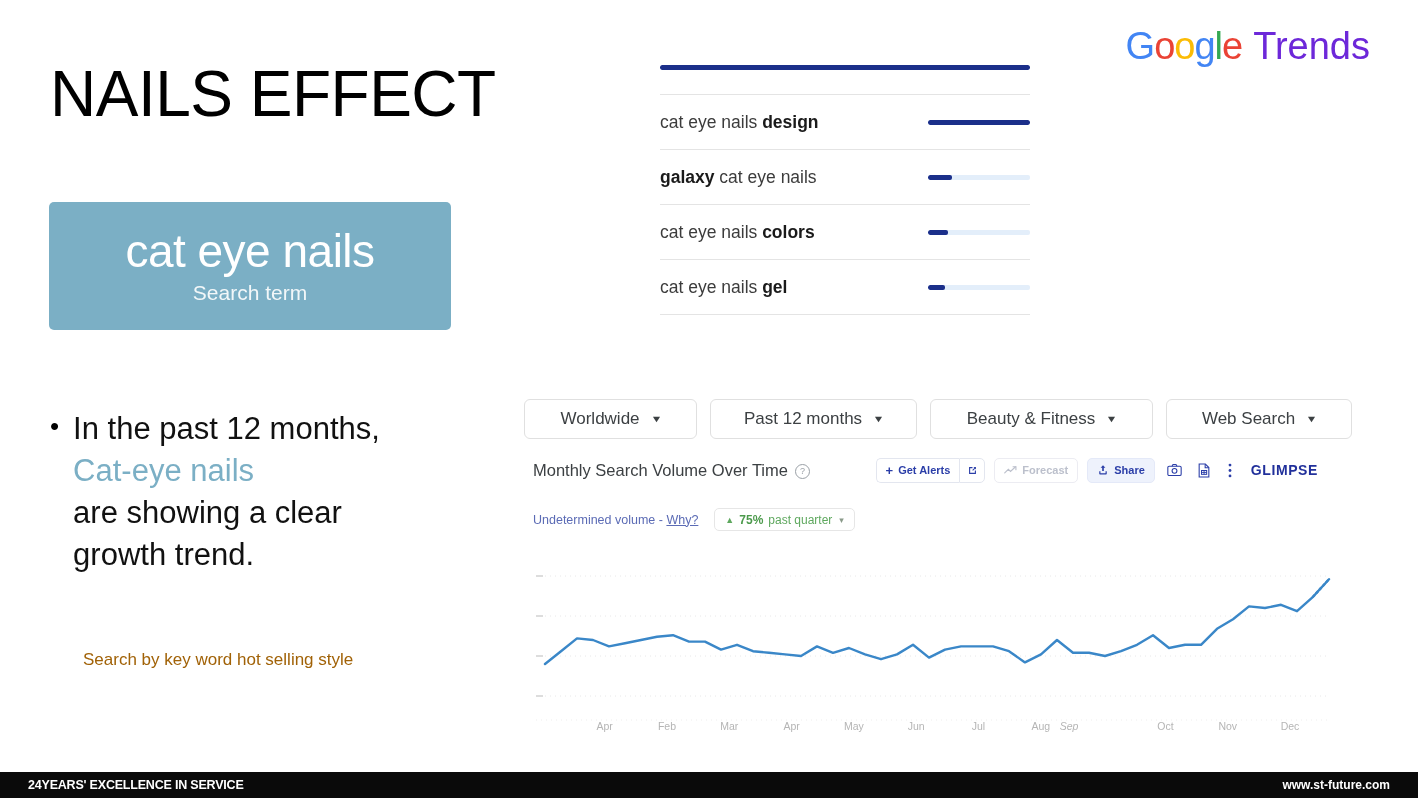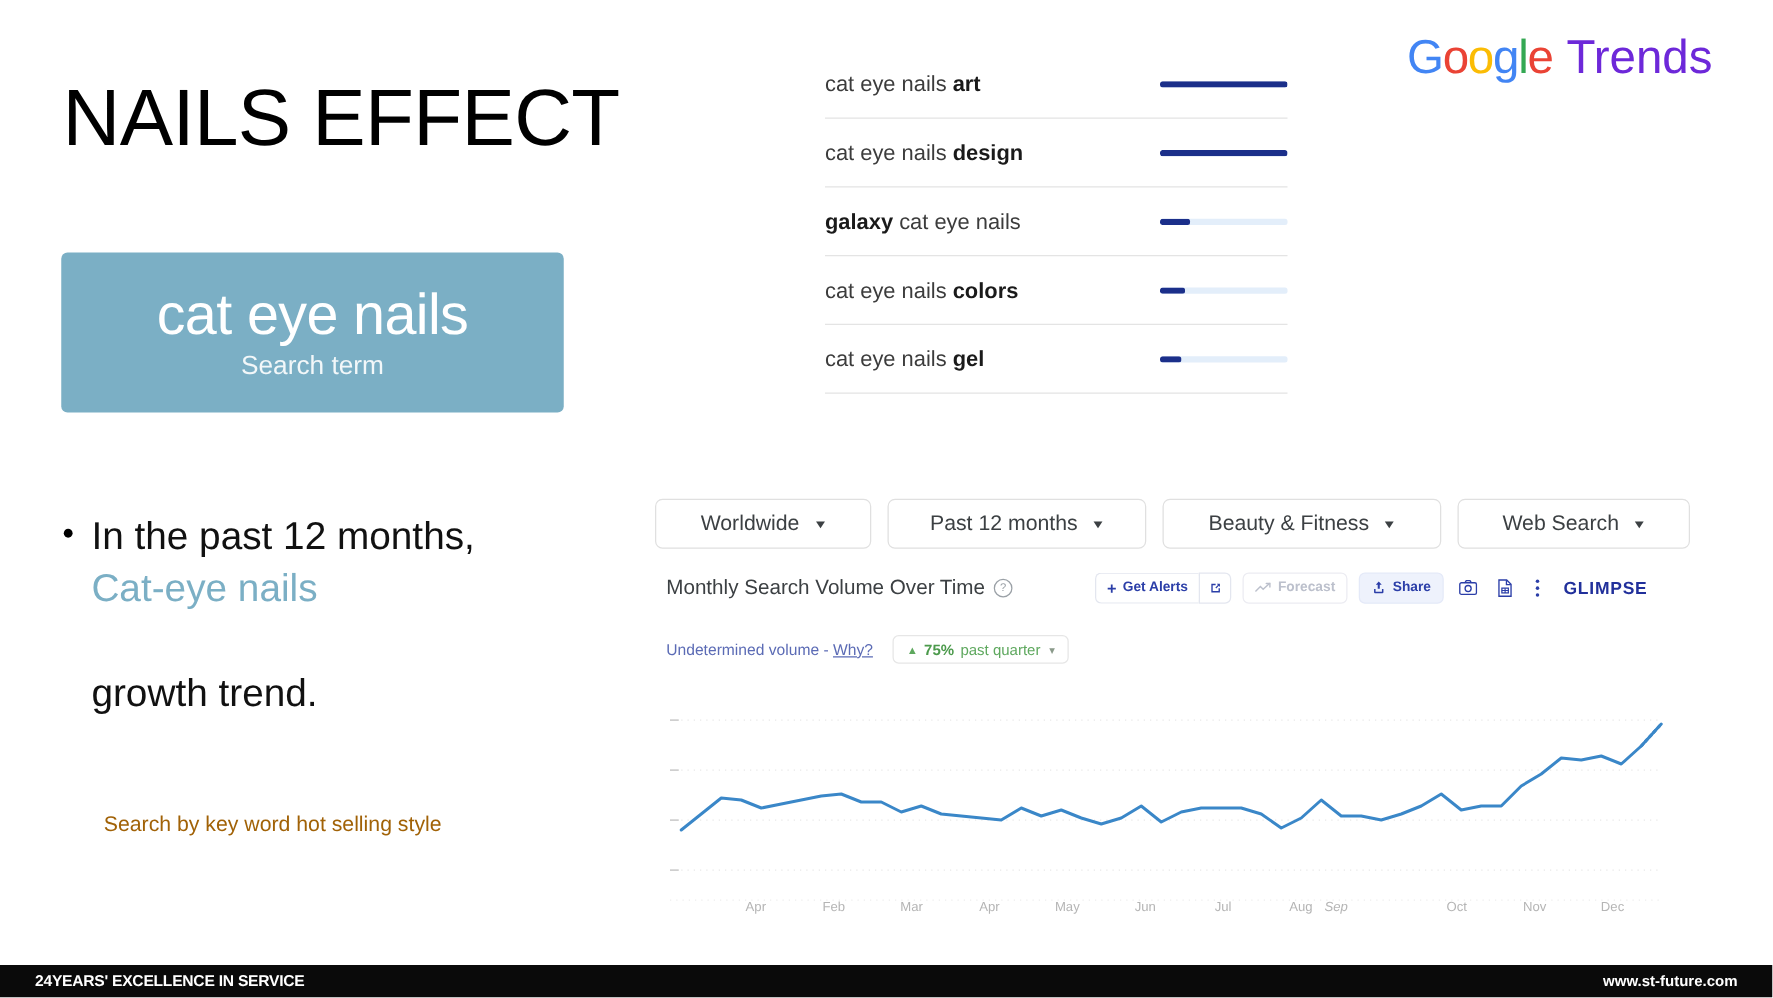--- a/index.html
+++ b/index.html
@@ -209,35 +209,34 @@
   <div class="term">cat eye nails</div>
   <div class="sub">Search term</div>
 </div>
 
 <div id="bullet-block">
   <div class="row">
     <div class="dot">•</div>
     <div class="para">
       <span>In the past 12 months,</span><br>
       <span class="hl">Cat-eye nails</span><br>
-      <br>
+      <span>are showing a clear</span><br>
       <span>growth trend.</span>
     </div>
   </div>
 </div>
 
 <div id="footnote">Search by key word hot selling style</div>
 
 <div id="gt-logo">
   <span class="g1">G</span><span class="o1">o</span><span class="o2">o</span><span class="g2">g</span><span class="l1">l</span><span class="e1">e</span><span class="trends">Trends</span>
 </div>
 
 <div id="kw-list">
     <div class="kw-row">
-      <div class="kw-label">cat eye nails <b>art</b></div>
       <div class="kw-bar">
         <div class="fill" style="width: 100%;"></div>
       </div>
     </div>
     <div class="kw-row">
       <div class="kw-label">cat eye nails <b>design</b></div>
       <div class="kw-bar">
         <div class="fill" style="width: 100%;"></div>
       </div>
     </div>

